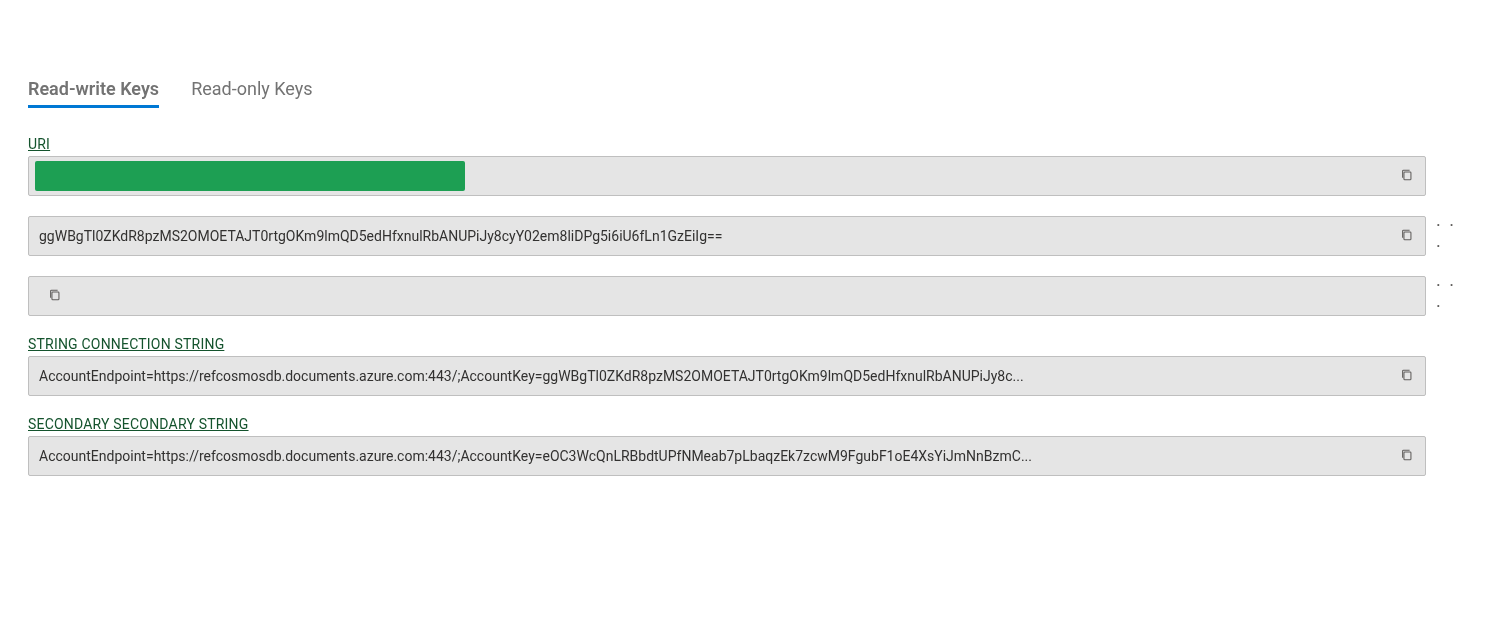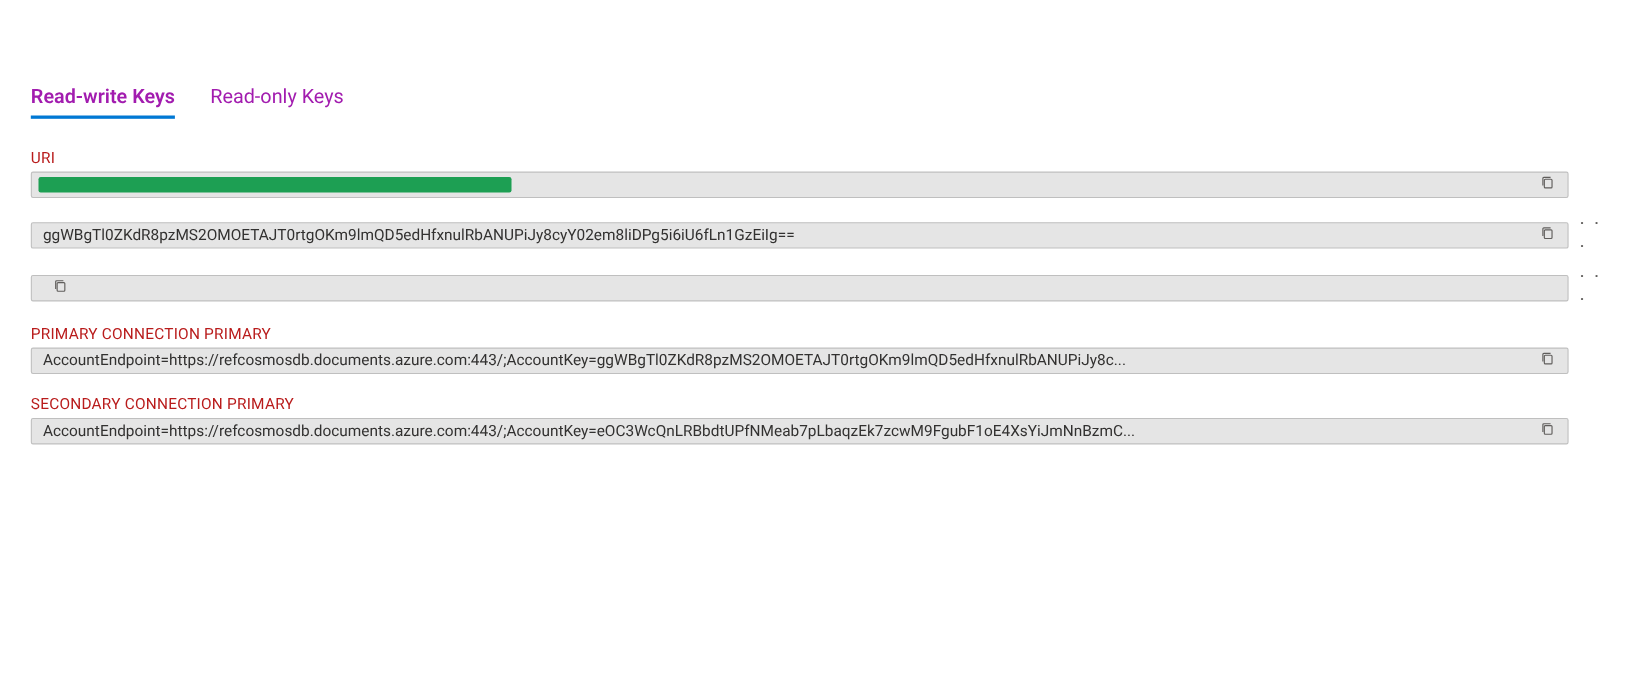--- a/index.html
+++ b/index.html
@@ -11,52 +11,53 @@
       padding: 28px 28px 28px 28px;
     }
     .tabs {
       display: flex;
       gap: 32px;
       margin-bottom: 28px;
       margin-top: 50px;
     }
     .tab {
       font-size: 18px;
-      color: #a21caf;
+      color: #737373;
       padding-bottom: 6px;
       cursor: pointer;
       border-bottom: 3px solid transparent;
       font-weight: 400;
     }
     .tab.active {
       font-weight: 600;
       border-bottom: 3px solid #0078d4;
     }
     .field-group {
       margin-bottom: 20px;
     }
     .field-label {
       font-size: 14px;
-      color: #b91c1c;
+      color: #14532d;
       margin-bottom: 4px;
       letter-spacing: 0.2px;
+      text-decoration: underline;
     }
     .field-row {
       display: flex;
       align-items: center;
       gap: 10px;
     }
     .field-input-wrap {
       flex: 1;
       display: flex;
       align-items: center;
       background: #e5e5e5;
       border: 1px solid #bfbfbf;
       border-radius: 2px;
-      height: 24px;
+      height: 40px;
       padding: 0 8px 0 10px;
       min-width: 0;
       position: relative;
     }
     .field-value {
       flex: 1;
       font-size: 14px;
       color: #323130;
       white-space: nowrap;
       overflow: hidden;
@@ -163,39 +164,39 @@
         </span>
       </div>
     </div>
     <div class="more-btn">
       <span>· · ·</span>
     </div>
   </div>
 </div>
 
 <div class="field-group">
-  <div class="field-label">PRIMARY CONNECTION PRIMARY</div>
+  <div class="field-label">STRING CONNECTION STRING</div>
   <div class="field-row">
     <div class="field-input-wrap">
       <input class="field-value" type="text" readonly="" value="AccountEndpoint=https://refcosmosdb.documents.azure.com:443/;AccountKey=ggWBgTl0ZKdR8pzMS2OMOETAJT0rtgOKm9lmQD5edHfxnulRbANUPiJy8c..." style="">
       <div class="copy-btn">
         <span>
           <svg viewBox="0 0 16 16" fill="none" stroke="currentColor" stroke-width="1.2">
             <rect x="4.5" y="4.5" width="8" height="9" rx="1"></rect>
             <path d="M3 11V3.5A1 1 0 0 1 4 2.5h7"></path>
           </svg>
         </span>
       </div>
     </div>
     <div class="more-placeholder"></div>
   </div>
 </div>
 
 <div class="field-group">
-  <div class="field-label">SECONDARY CONNECTION PRIMARY</div>
+  <div class="field-label">SECONDARY SECONDARY STRING</div>
   <div class="field-row">
     <div class="field-input-wrap">
       <input class="field-value" type="text" readonly="" value="AccountEndpoint=https://refcosmosdb.documents.azure.com:443/;AccountKey=eOC3WcQnLRBbdtUPfNMeab7pLbaqzEk7zcwM9FgubF1oE4XsYiJmNnBzmC..." style="">
       <div class="copy-btn">
         <span>
           <svg viewBox="0 0 16 16" fill="none" stroke="currentColor" stroke-width="1.2">
             <rect x="4.5" y="4.5" width="8" height="9" rx="1"></rect>
             <path d="M3 11V3.5A1 1 0 0 1 4 2.5h7"></path>
           </svg>
         </span>

